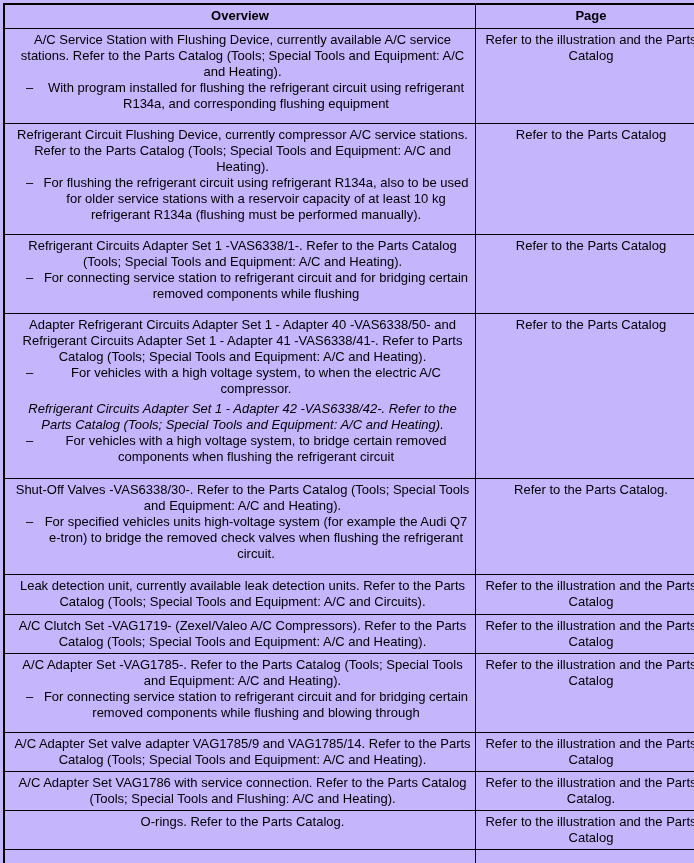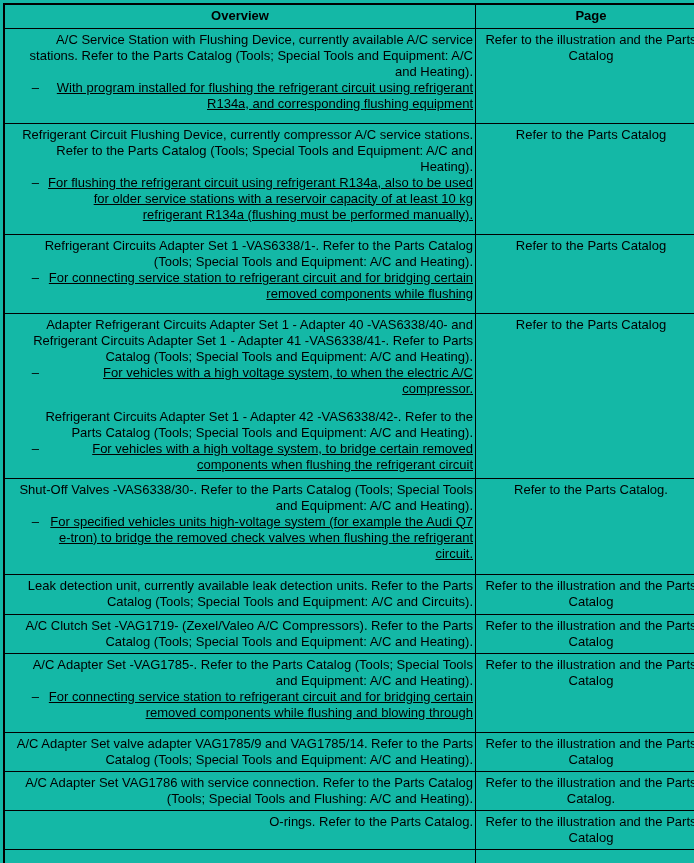--- a/index.html
+++ b/index.html
@@ -3,46 +3,46 @@
 <meta charset="utf-8">
 <style>
   html, body { margin: 0; padding: 0; }
   body {
     width: 694px; height: 863px; overflow: hidden;
     background: #ffffff; color: #000000;
     font-family: "Liberation Sans", sans-serif;
   }
   .page {
     position: relative; width: 694px; height: 863px;
-    background: #14b8a6; overflow: hidden;
+    background: #c4b5fd; overflow: hidden;
   }
   table.doc {
     position: absolute; left: 3px; top: 3px; width: 688px;
     border-collapse: collapse; table-layout: fixed;
     border: 2px solid #000000;
   }
   table.doc th, table.doc td {
     border: 1px solid #000000;
     font-size: 13px; line-height: 16px;
     vertical-align: top;
     overflow: hidden;
   }
   th.col-overview { width: 462px; }
   th.col-page { width: 222px; }
   table.doc th {
     font-weight: bold; text-align: center; vertical-align: middle;
     padding: 2px 4px;
   }
-  td.ov { padding: 3px 2px 3px 7px; text-align: right; }
+  td.ov { padding: 3px 2px 3px 7px; text-align: center; }
   td.pg { padding: 3px 6px; text-align: center; }
   .para { margin: 0; }
-  .para.gap { margin-top: 12px; }
+  .para.gap { margin-top: 4px; font-style: italic; }
   .bullet { display: flex; margin: 0; }
   .bullet .marker { flex: 0 0 27px; padding-left: 8px; box-sizing: border-box; }
-  .bullet .btext { flex: 1; text-decoration: underline; }
+  .bullet .btext { flex: 1; }
 </style>
 </head>
 <body>
 
 <div class="page">
   <table class="doc">
     <tbody>
         <tr style="height:24px;">
       <th class="col-overview">Overview</th>
       <th class="col-page">Page</th>
@@ -82,21 +82,21 @@
           <span class="btext">For connecting service station to refrigerant circuit and for bridging certain removed components while flushing</span>
         </div>
       </td>
       <td class="pg">
         <div>Refer to the Parts Catalog</div>
       </td>
     </tr>
 
     <tr style="height:165px;">
       <td class="ov">
-        <div class="para">Adapter Refrigerant Circuits Adapter Set 1 - Adapter 40 -VAS6338/40- and Refrigerant Circuits Adapter Set 1 - Adapter 41 -VAS6338/41-. Refer to Parts Catalog (Tools; Special Tools and Equipment: A/C and Heating).</div>
+        <div class="para">Adapter Refrigerant Circuits Adapter Set 1 - Adapter 40 -VAS6338/50- and Refrigerant Circuits Adapter Set 1 - Adapter 41 -VAS6338/41-. Refer to Parts Catalog (Tools; Special Tools and Equipment: A/C and Heating).</div>
         <div class="bullet">
           <span class="marker">–</span>
           <span class="btext">For vehicles with a high voltage system, to when the electric A/C compressor.</span>
         </div>
         <div class="para gap">Refrigerant Circuits Adapter Set 1 - Adapter 42 -VAS6338/42-. Refer to the Parts Catalog (Tools; Special Tools and Equipment: A/C and Heating).</div>
         <div class="bullet">
           <span class="marker">–</span>
           <span class="btext">For vehicles with a high voltage system, to bridge certain removed components when flushing the refrigerant circuit</span>
         </div>
       </td>

